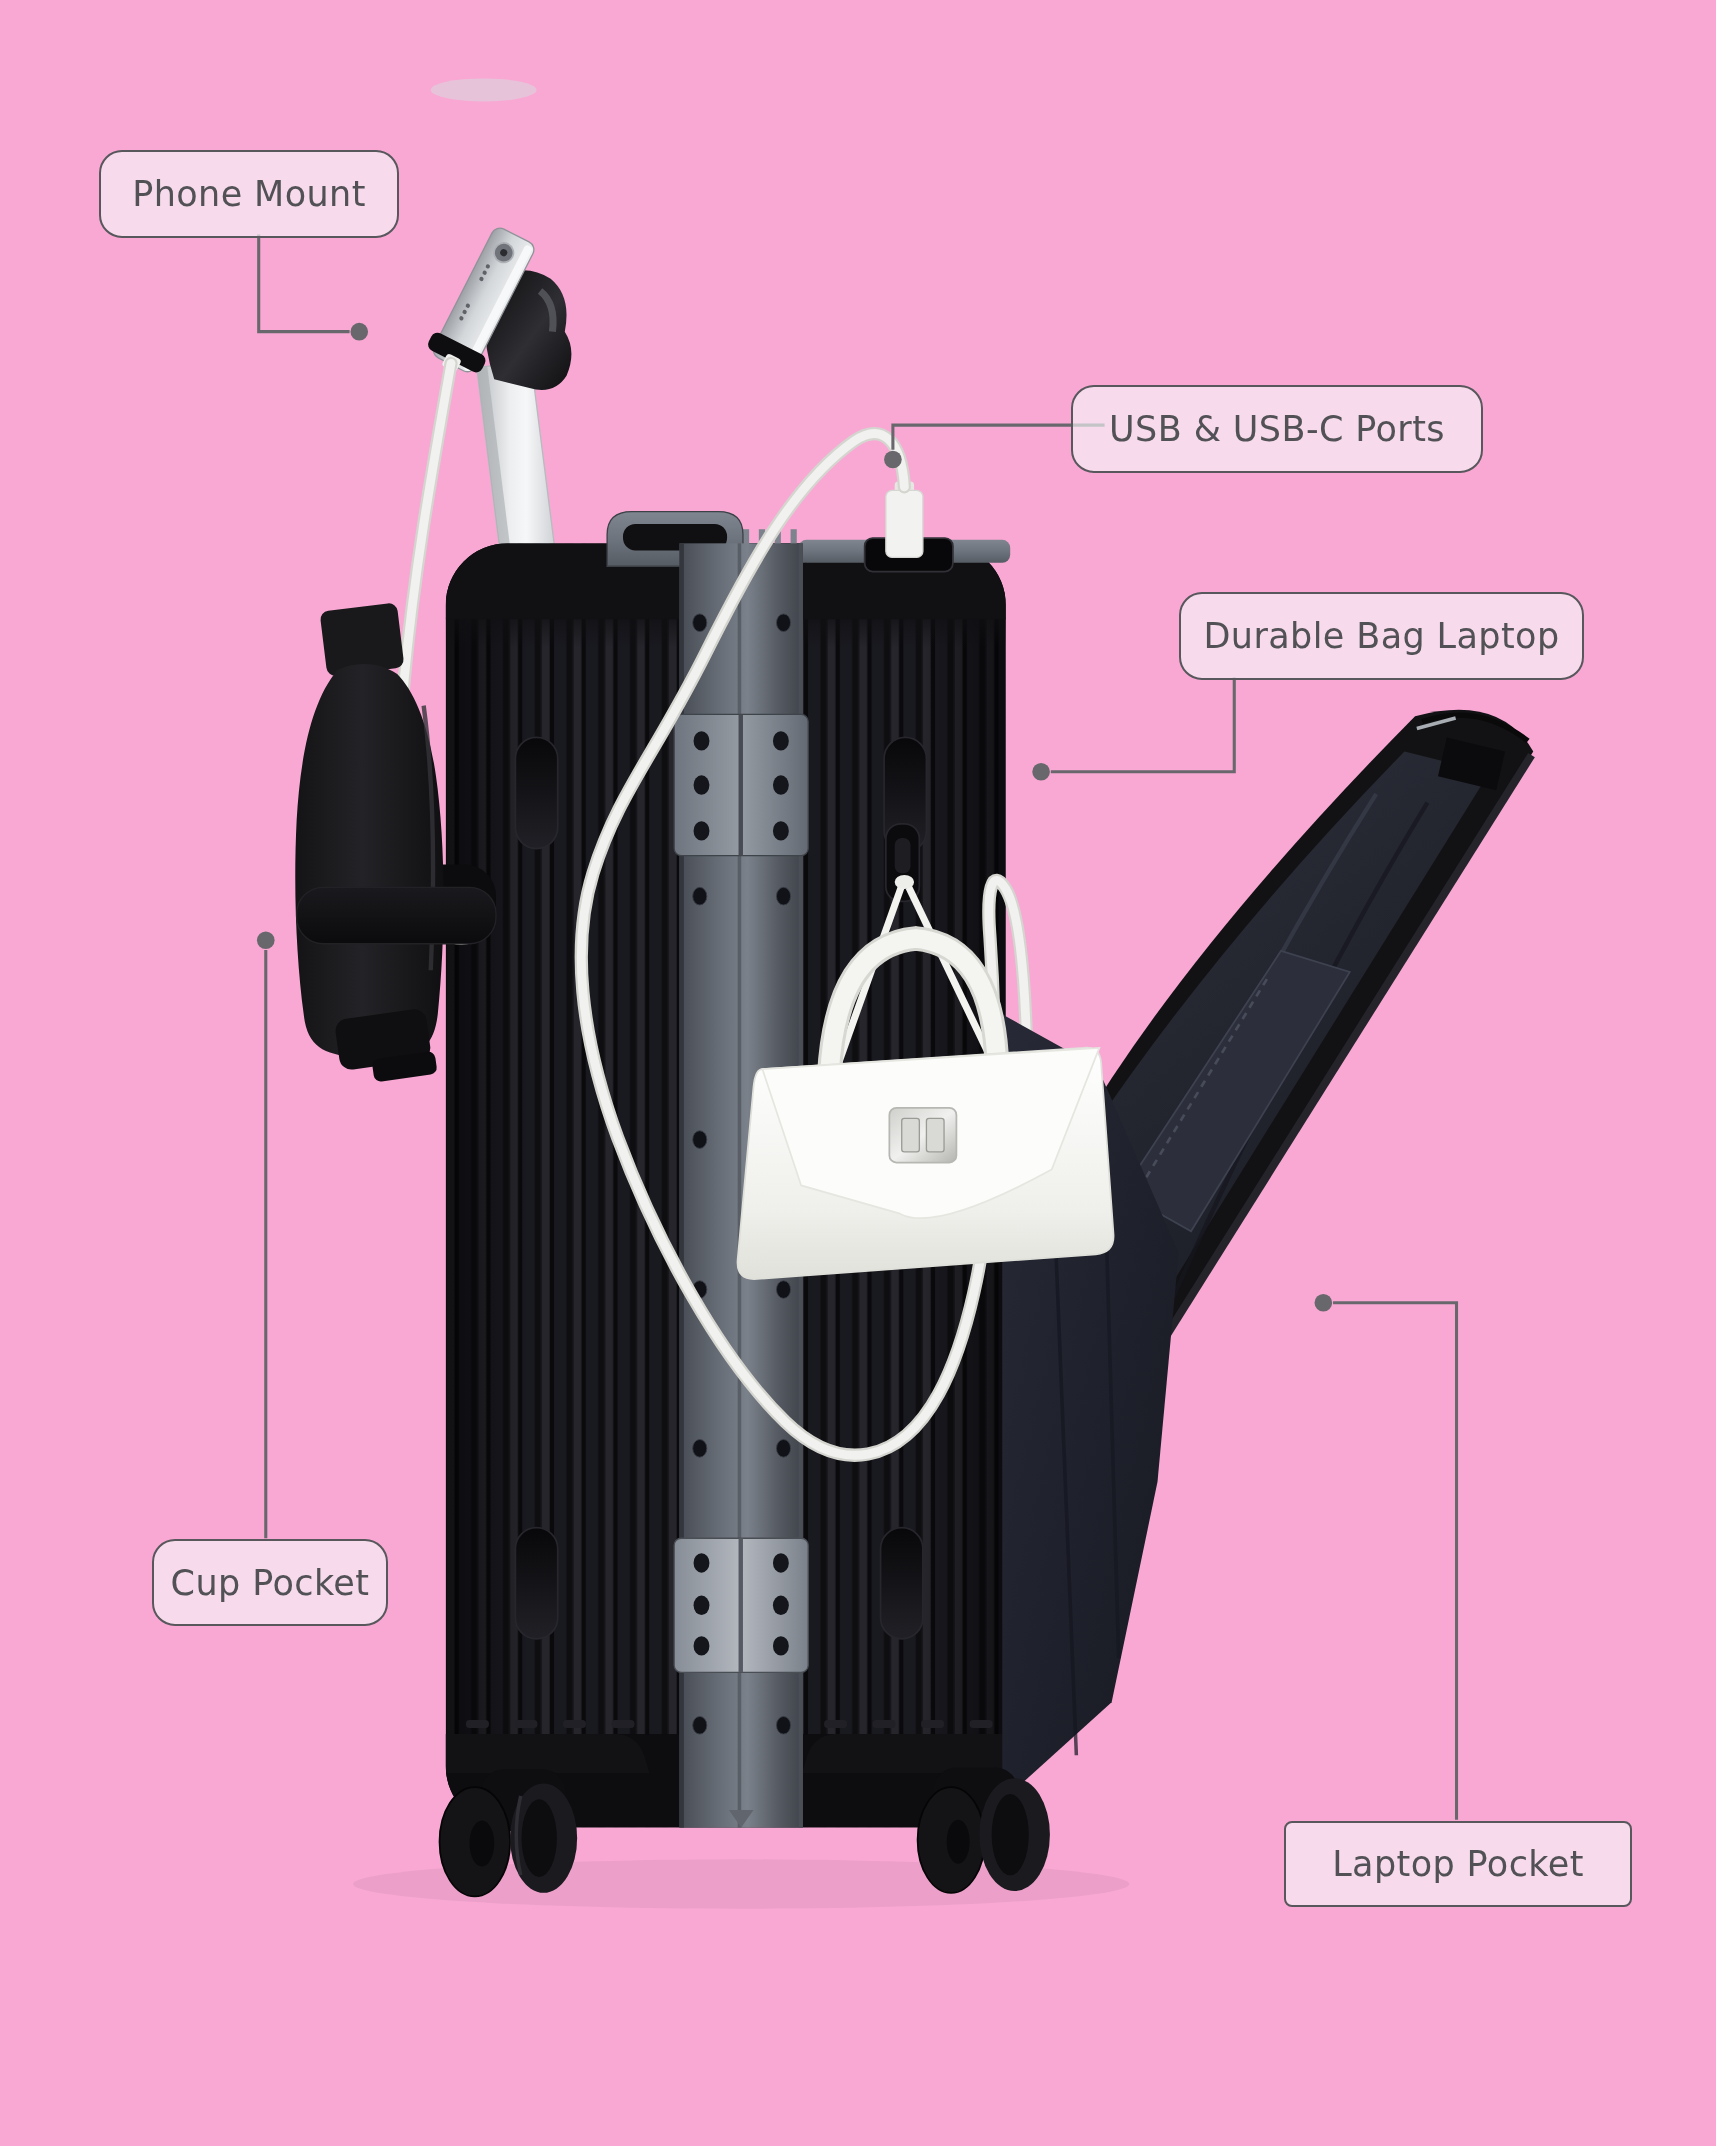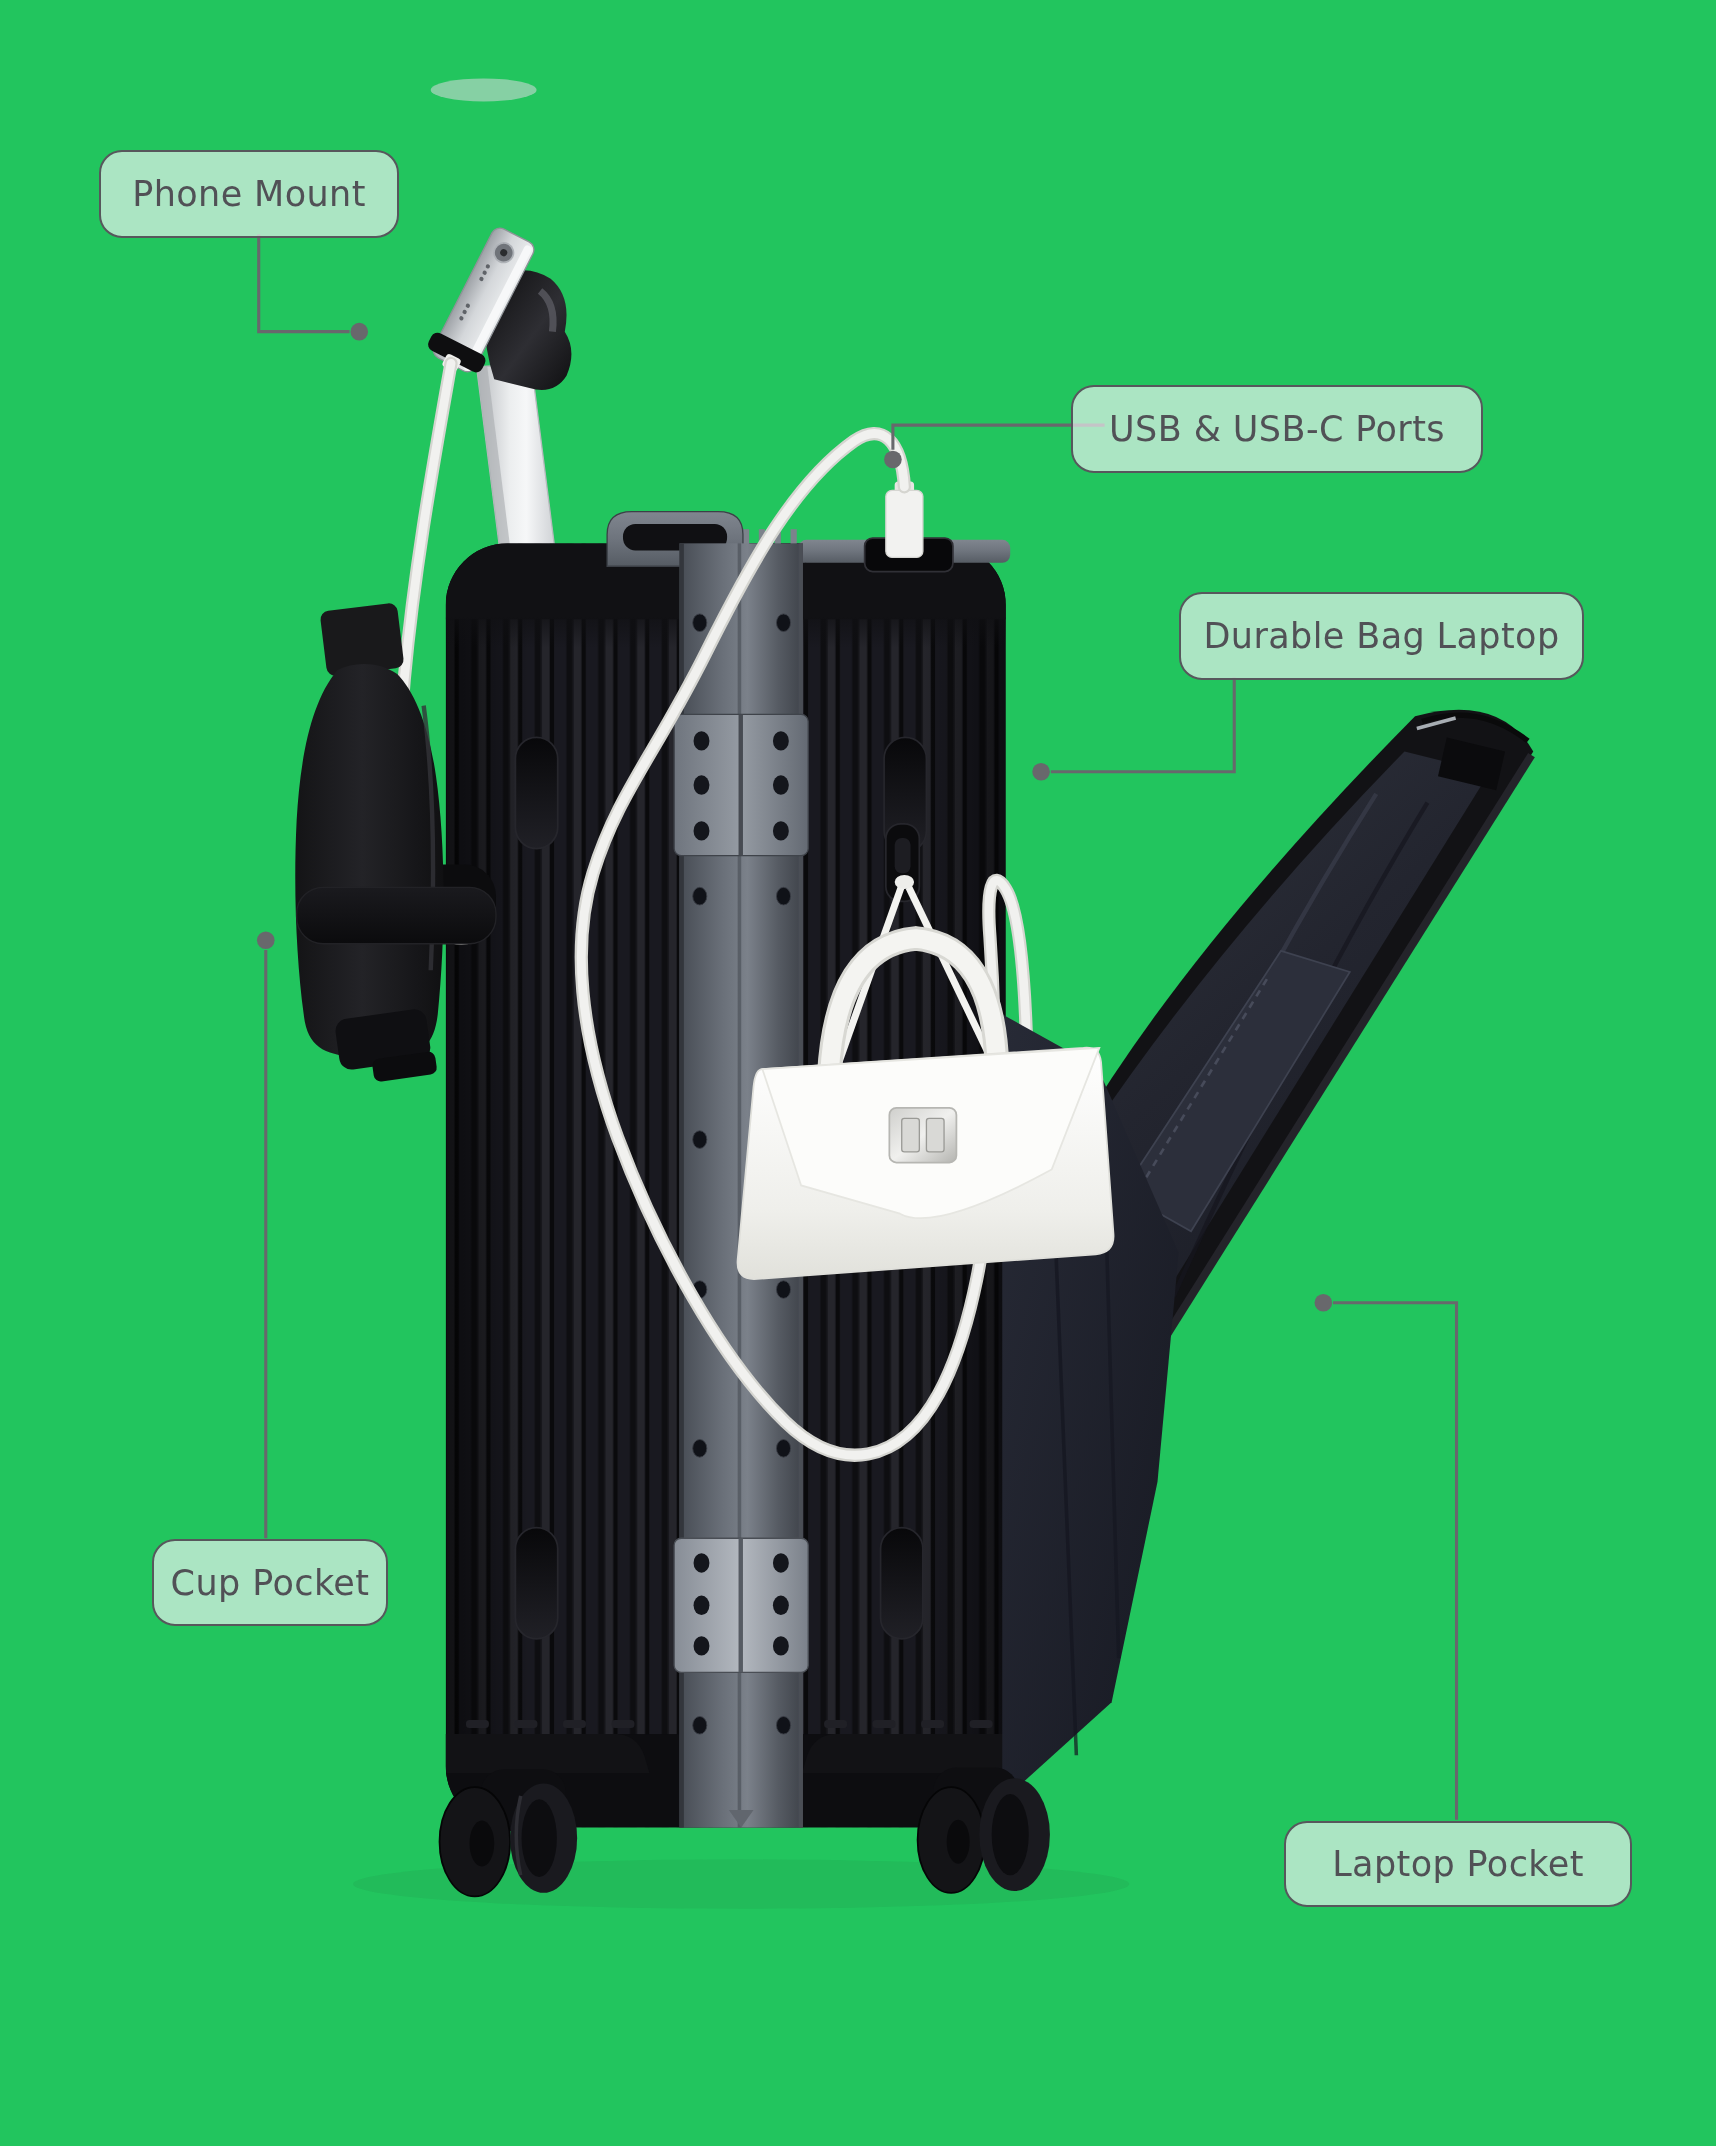--- a/index.html
+++ b/index.html
@@ -1,30 +1,30 @@
 <!DOCTYPE html>
 <html style="font-size:14px"><head>
 <meta charset="utf-8">
 <style>
   html,body{margin:0;padding:0;background:#dfe0e4;}
   .stage{
     position:relative;width:1717px;height:2146px;overflow:hidden;
-    background:#22c55e;font-family:"DejaVu Sans","Liberation Sans",sans-serif;
+    background:#f9a8d4;font-family:"DejaVu Sans","Liberation Sans",sans-serif;
   }
   .stage svg{position:absolute;left:0;top:0;}
   .callout{
     position:absolute;display:flex;align-items:center;justify-content:center;
     border:2.6px solid #57575c;border-radius:23px;background:rgba(246,246,249,.65);
     color:#515156;font-size:35px;letter-spacing:0.4px;white-space:nowrap;
   }
   .c-phone  {left:99px; top:150px;  width:296px;height:84px;}
   .c-usb    {left:1071px;top:385px;  width:408px;height:84px;}
   .c-hooks  {left:1179px;top:592px;  width:401px;height:84px;}
   .c-cup    {left:152px; top:1539px; width:232px;height:83px;}
-  .c-laptop {left:1284px;top:1821px; width:344px;height:82px;}
+  .c-laptop {left:1284px;top:1821px; width:344px;height:82px;border-radius:8px;}
 </style>
 </head>
 <body>
 
 <div class="stage">
 
 <svg width="1717" height="2146" viewBox="0 0 1946 2433">
   <defs>
     <clipPath id="bodyClip">
           <rect x="505" y="616" width="635" height="1456" rx="70"></rect>

